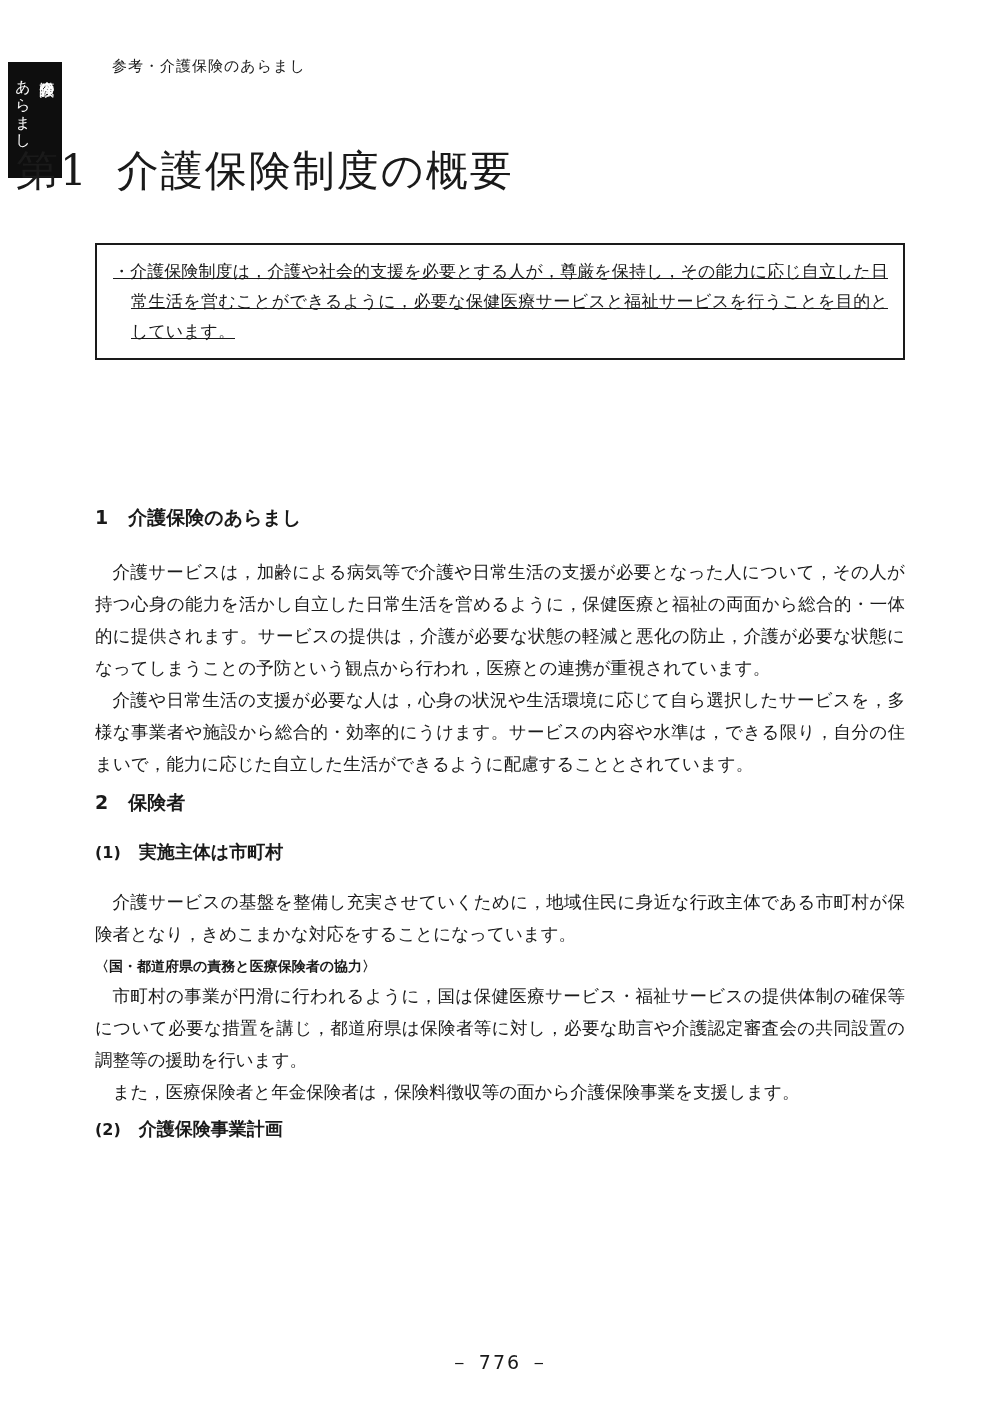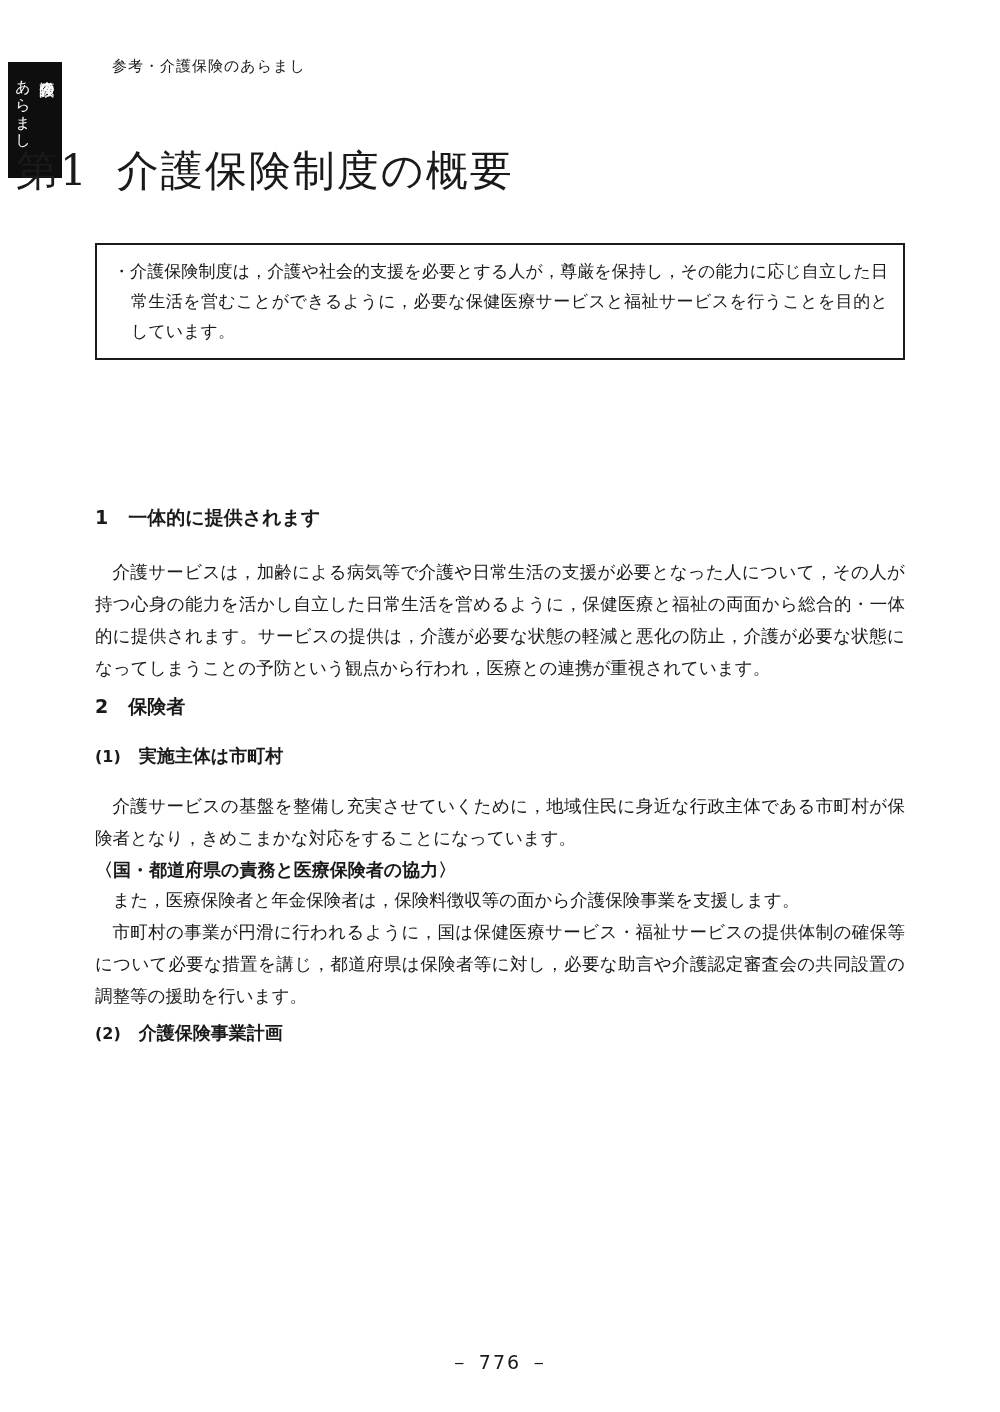--- a/index.html
+++ b/index.html
@@ -70,20 +70,21 @@
     position: absolute;
     top: 243px;
     left: 95px;
     width: 810px;
     box-sizing: border-box;
     border: 2px solid #1a1a1a;
     padding: 11px 15px 12px 16px;
     font-family: "DejaVu Sans", "Liberation Sans", sans-serif;
     font-size: 17px;
     line-height: 30px;
+    text-decoration: underline;
   }
   .summary-box p.bullet {
     margin: 0;
     padding-left: 18px;
     text-indent: -18px;
     text-align: justify;
   }
 
   
   .content {
@@ -113,21 +114,21 @@
     margin: 24px 0 22px 0;
   }
   .sub-heading .sub-num {
     font-size: 16px;
     font-weight: bold;
   }
   .sub-heading.sub2 { margin: 8px 0 22px 0; }
   .angle-heading {
     font-family: "DejaVu Sans", "Liberation Sans", sans-serif;
     font-weight: bold;
-    font-size: 18px;
+    font-size: 14px;
     line-height: 26px;
     margin: 2px 0 2px 0;
   }
   p.body {
     margin: 0;
     font-size: 17.5px;
     line-height: 32px;
     text-align: justify;
     text-indent: 1em;
     font-family: Liberation Mono, monospace;
@@ -162,38 +163,39 @@
   </h1>
 
   <div class="summary-box">
     <p class="bullet"><span class="marker">・</span><span>介護保険制度は，介護や社会的支援を必要とする人が，尊厳を保持し，その能力に応じ自立した日常生活を営むことができるように，必要な保健医療サービスと福祉サービスを行うことを目的としています。</span></p>
   </div>
 
   <div class="content">
 
     <h2 class="sec-heading">
       <span>1</span>
-      <span>一体的に提供されます</span>
+      <span>介護保険のあらまし</span>
     </h2>
     <p class="body">介護サービスは，加齢による病気等で介護や日常生活の支援が必要となった人について，その人が持つ心身の能力を活かし自立した日常生活を営めるように，保健医療と福祉の両面から総合的・一体的に提供されます。サービスの提供は，介護が必要な状態の軽減と悪化の防止，介護が必要な状態になってしまうことの予防という観点から行われ，医療との連携が重視されています。</p>
+    <p class="body">介護や日常生活の支援が必要な人は，心身の状況や生活環境に応じて自ら選択したサービスを，多様な事業者や施設から総合的・効率的にうけます。サービスの内容や水準は，できる限り，自分の住まいで，能力に応じた自立した生活ができるように配慮することとされています。</p>
 
     <h2 class="sec-heading sec2">
       <span>2</span>
       <span>保険者</span>
     </h2>
 
     <h3 class="sub-heading">
       <span class="sub-num">(1)</span>
       <span>実施主体は市町村</span>
     </h3>
     <p class="body">介護サービスの基盤を整備し充実させていくために，地域住民に身近な行政主体である市町村が保険者となり，きめこまかな対応をすることになっています。</p>
 
     <h3 class="angle-heading">〈国・都道府県の責務と医療保険者の協力〉</h3>
+    <p class="body">市町村の事業が円滑に行われるように，国は保健医療サービス・福祉サービスの提供体制の確保等について必要な措置を講じ，都道府県は保険者等に対し，必要な助言や介護認定審査会の共同設置の調整等の援助を行います。</p>
     <p class="body">また，医療保険者と年金保険者は，保険料徴収等の面から介護保険事業を支援します。</p>
-    <p class="body">市町村の事業が円滑に行われるように，国は保健医療サービス・福祉サービスの提供体制の確保等について必要な措置を講じ，都道府県は保険者等に対し，必要な助言や介護認定審査会の共同設置の調整等の援助を行います。</p>
 
     <h3 class="sub-heading sub2">
       <span class="sub-num">(2)</span>
       <span>介護保険事業計画</span>
     </h3>
 
   </div>
 
   <div class="page-footer">－ 776 －</div>
 

